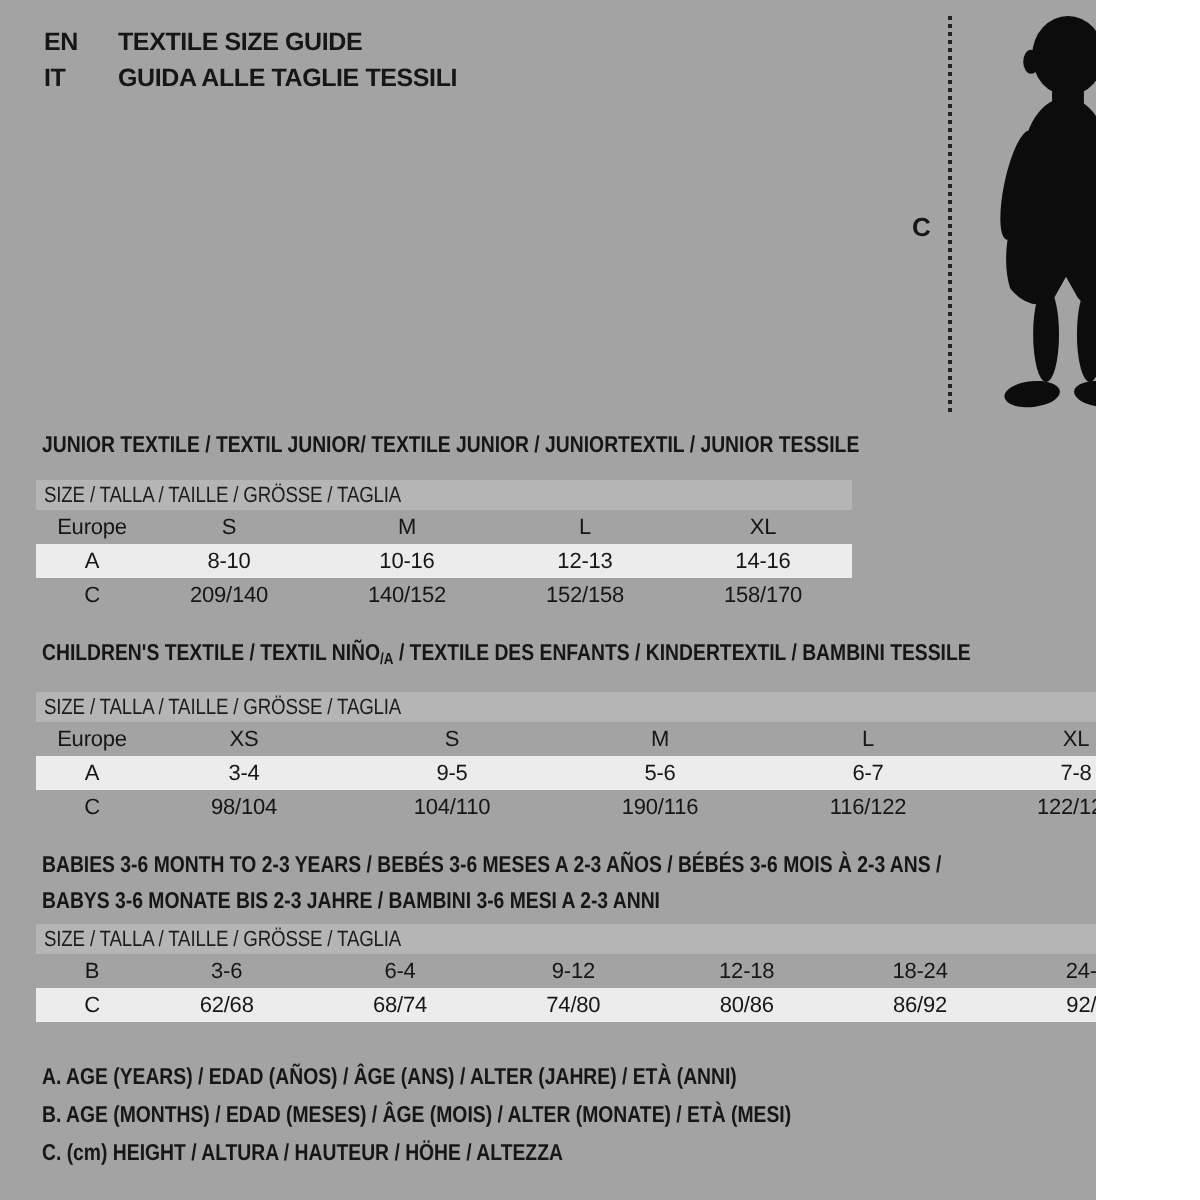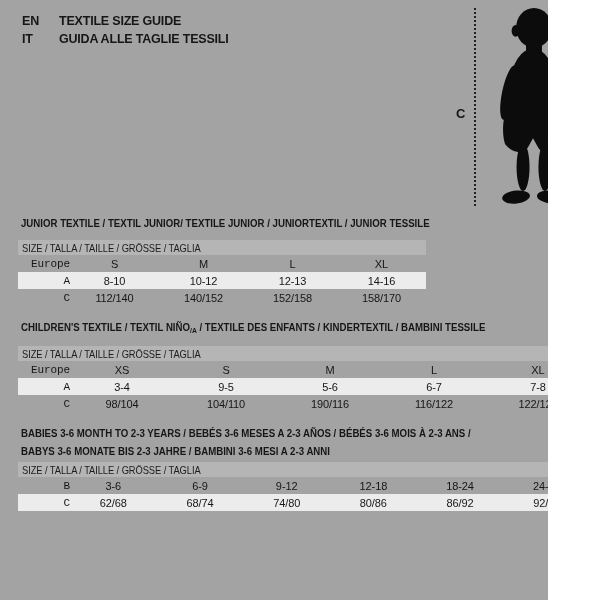--- a/index.html
+++ b/index.html
@@ -29,21 +29,21 @@
 
   
   .size-table{position:absolute;left:18px;font-size:11px;letter-spacing:-0.1px;}
   .size-head{
     height:15px;background:var(--header-bg,#b5b5b5);
     display:flex;align-items:center;padding-left:4px;color:#1c1c1c;
   }
   .size-head span{transform:scaleX(0.85);transform-origin:left center;white-space:nowrap;}
   .trow{display:flex;height:17px;align-items:center;}
   .rows .trow:nth-child(2){background:var(--shade-bg,#ececec);}
-  .tlabel{width:52px;padding-left:4px;box-sizing:border-box;text-align:right;font-family:Liberation Mono, monospace;}
+  .tlabel{width:52px;padding-left:4px;box-sizing:border-box;text-align:center;}
   .tcell{flex:1;text-align:center;}
 
   
   .notes{position:absolute;left:21px;top:530px;font-size:11.5px;font-weight:bold;}
   .note{height:19px;line-height:19px;transform:scaleX(0.84);transform-origin:left top;white-space:nowrap;}
 </style>
 </head>
 <body>
 
 <div class="page" style="--header-bg: #b5b5b5; --shade-bg: #ececec; --silhouette: #0c0c0c; color: rgb(22, 22, 22);">
@@ -87,27 +87,27 @@
         <div class="trow">
           <span class="tlabel">Europe</span>
           <span class="tcell">S</span>
           <span class="tcell">M</span>
           <span class="tcell">L</span>
           <span class="tcell">XL</span>
         </div>
         <div class="trow">
           <span class="tlabel">A</span>
           <span class="tcell">8-10</span>
-          <span class="tcell">10-12</span>
+          <span class="tcell">10-16</span>
           <span class="tcell">12-13</span>
           <span class="tcell">14-16</span>
         </div>
         <div class="trow">
           <span class="tlabel">C</span>
-          <span class="tcell">112/140</span>
+          <span class="tcell">209/140</span>
           <span class="tcell">140/152</span>
           <span class="tcell">152/158</span>
           <span class="tcell">158/170</span>
         </div>
       </div>
   </div>
 
   <h2 class="ttitle" style="top:321px"><span>CHILDREN'S TEXTILE / TEXTIL NIÑO</span><span class="tsub">/A</span><span> / TEXTILE DES ENFANTS / KINDERTEXTIL / BAMBINI TESSILE</span></h2>
   <div class="size-table" style="top:346px;width:572px">
     <div class="size-head">
@@ -146,32 +146,37 @@
     <span style="display:block;height:18px;">BABYS 3-6 MONATE BIS 2-3 JAHRE / BAMBINI 3-6 MESI A 2-3 ANNI</span>
   </h2>
   <div class="size-table" style="top:462px;width:572px">
     <div class="size-head">
       <span>SIZE / TALLA / TAILLE / GRÖSSE / TAGLIA</span>
     </div>
     <div class="rows">
         <div class="trow">
           <span class="tlabel">B</span>
           <span class="tcell">3-6</span>
-          <span class="tcell">6-9</span>
+          <span class="tcell">6-4</span>
           <span class="tcell">9-12</span>
           <span class="tcell">12-18</span>
           <span class="tcell">18-24</span>
           <span class="tcell">24-36</span>
         </div>
         <div class="trow">
           <span class="tlabel">C</span>
           <span class="tcell">62/68</span>
           <span class="tcell">68/74</span>
           <span class="tcell">74/80</span>
           <span class="tcell">80/86</span>
           <span class="tcell">86/92</span>
           <span class="tcell">92/98</span>
         </div>
       </div>
   </div>
 
+  <div class="notes">
+      <div class="note">A. AGE (YEARS) / EDAD (AÑOS) / ÂGE (ANS) / ALTER (JAHRE) / ETÀ (ANNI)</div>
+      <div class="note">B. AGE (MONTHS) / EDAD (MESES) / ÂGE (MOIS) / ALTER (MONATE) / ETÀ (MESI)</div>
+      <div class="note">C. (cm) HEIGHT / ALTURA / HAUTEUR / HÖHE / ALTEZZA</div>
+    </div>
 
 </div>
 
 </body></html>

